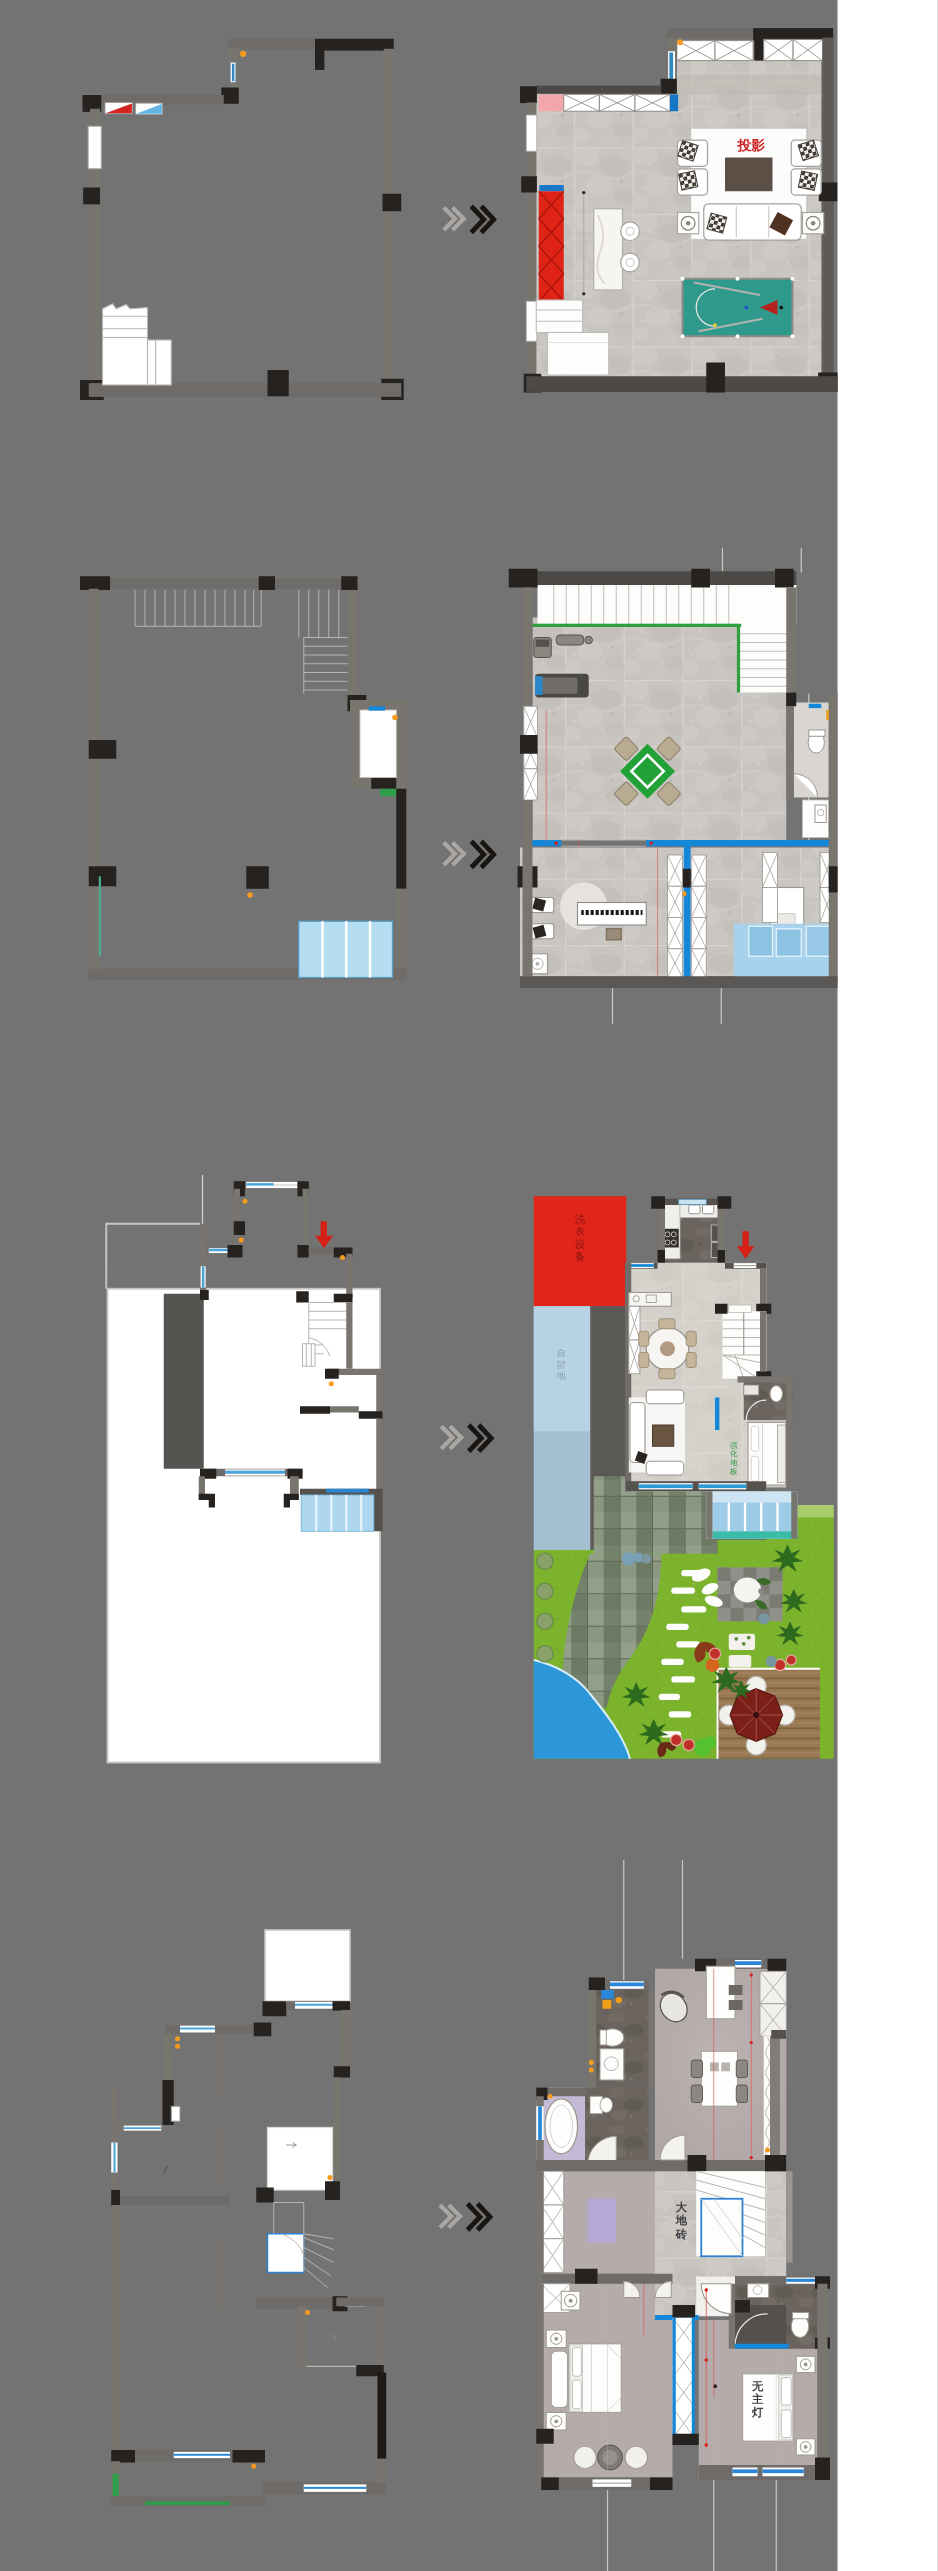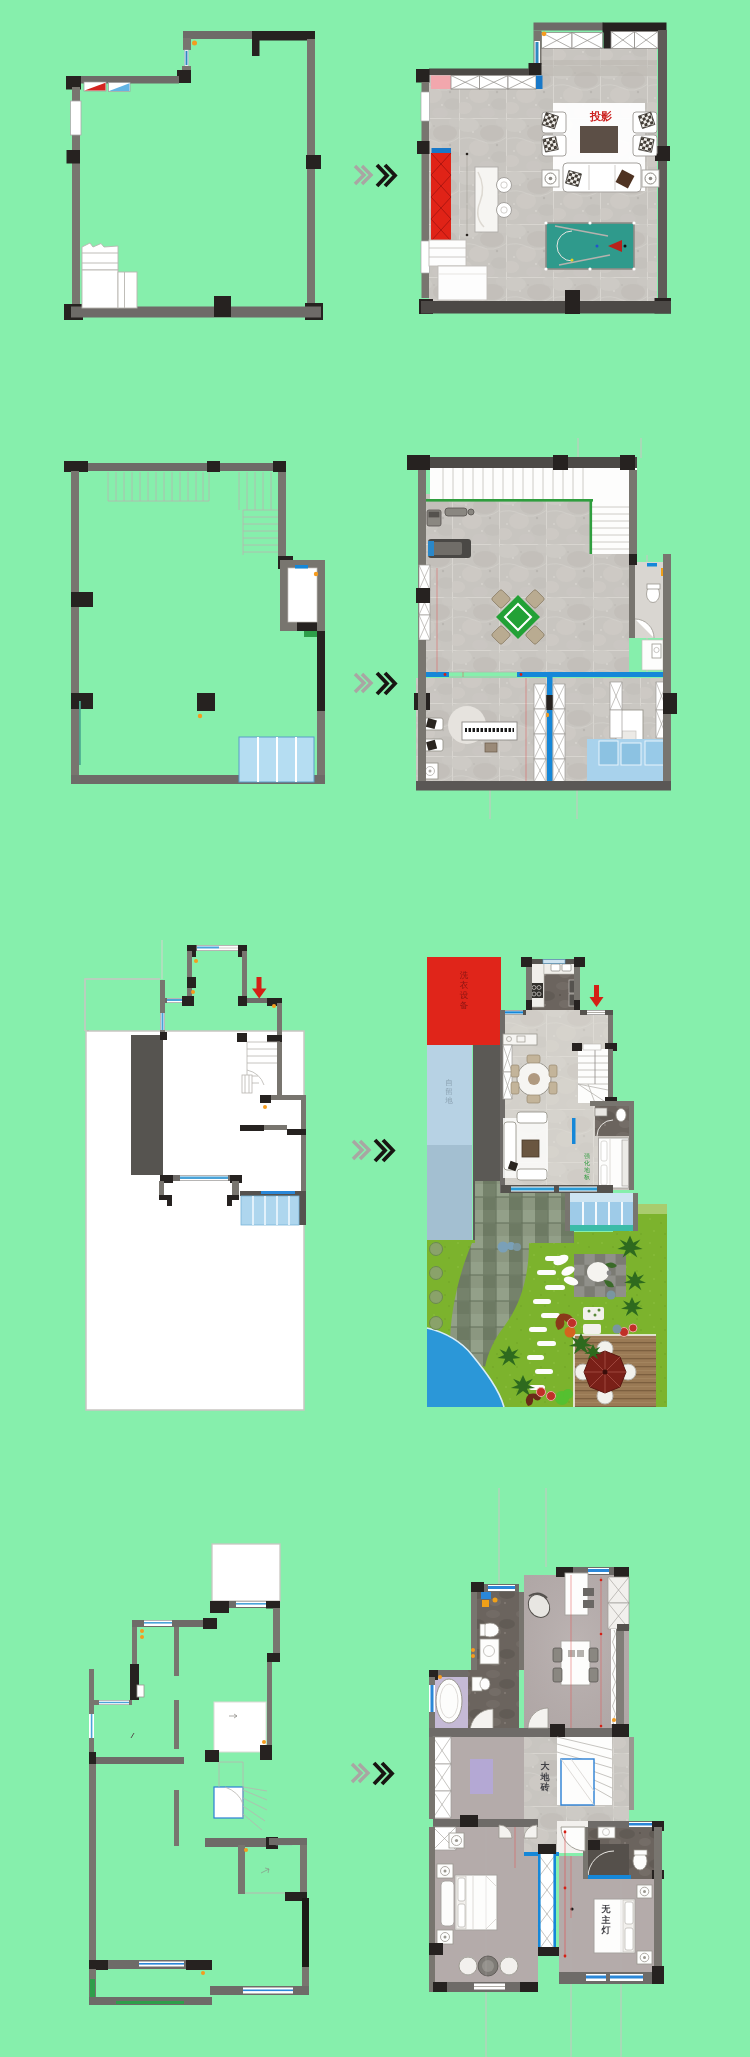--- a/index.html
+++ b/index.html
@@ -1,16 +1,16 @@
 <!DOCTYPE html>
 <html><head>
 <meta charset="utf-8">
 <style>
 html,body{margin:0;padding:0;background:#fff}
-.page{position:relative;width:750px;height:2057px;background:#86efac;font-family:"Liberation Sans",sans-serif;overflow:hidden}
+.page{position:relative;width:670px;height:2057px;background:#737373;font-family:"Liberation Sans",sans-serif;overflow:hidden}
 .page svg{position:absolute;display:block}
 </style>
 </head>
 <body>
 <div class="page">
 
 <svg width="0" height="0" style="position:absolute">
 <defs>
 <pattern id="marble" width="47" height="53" patternUnits="userSpaceOnUse">
   <rect width="47" height="53" fill="#c8c5c0"></rect>

